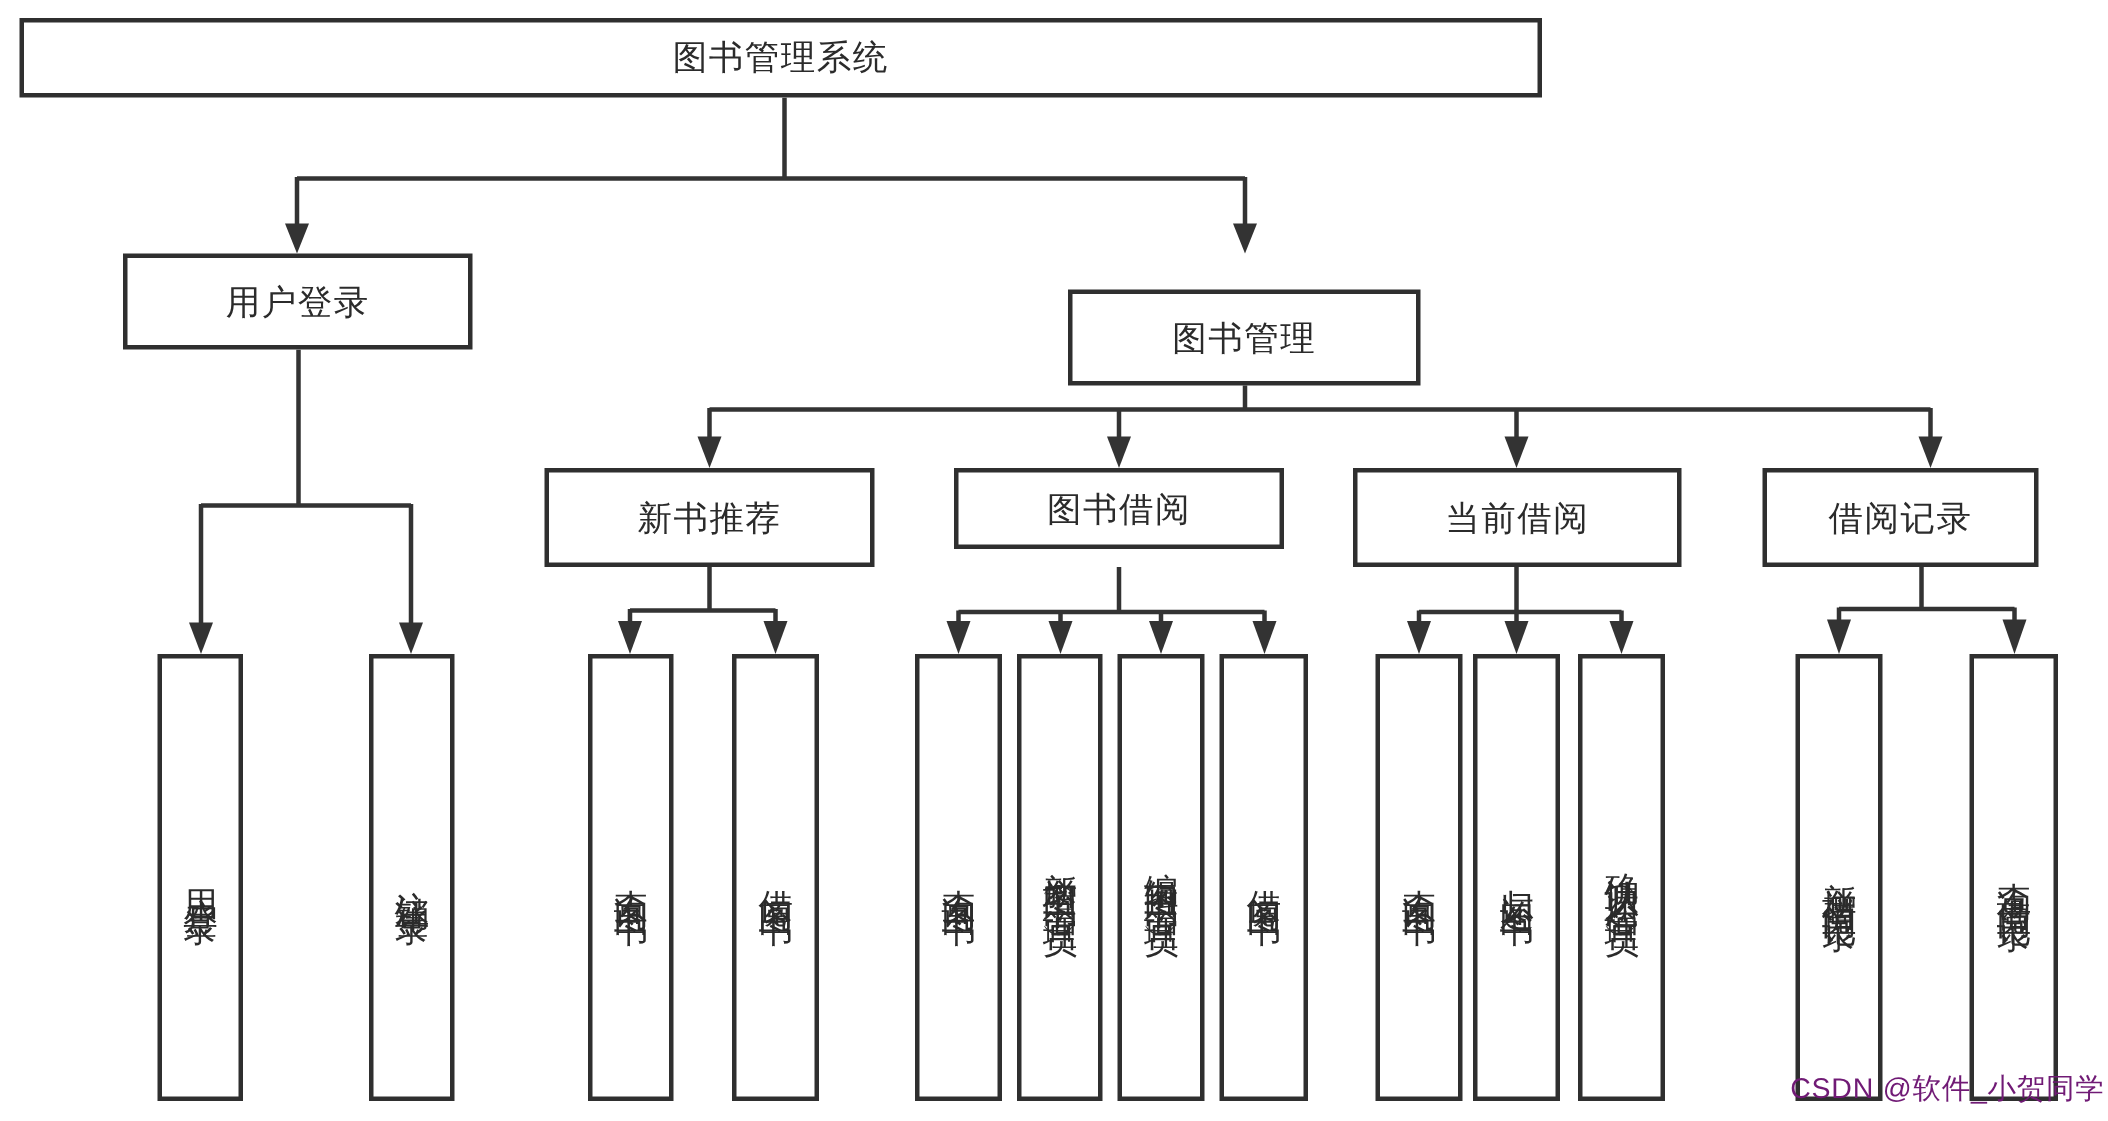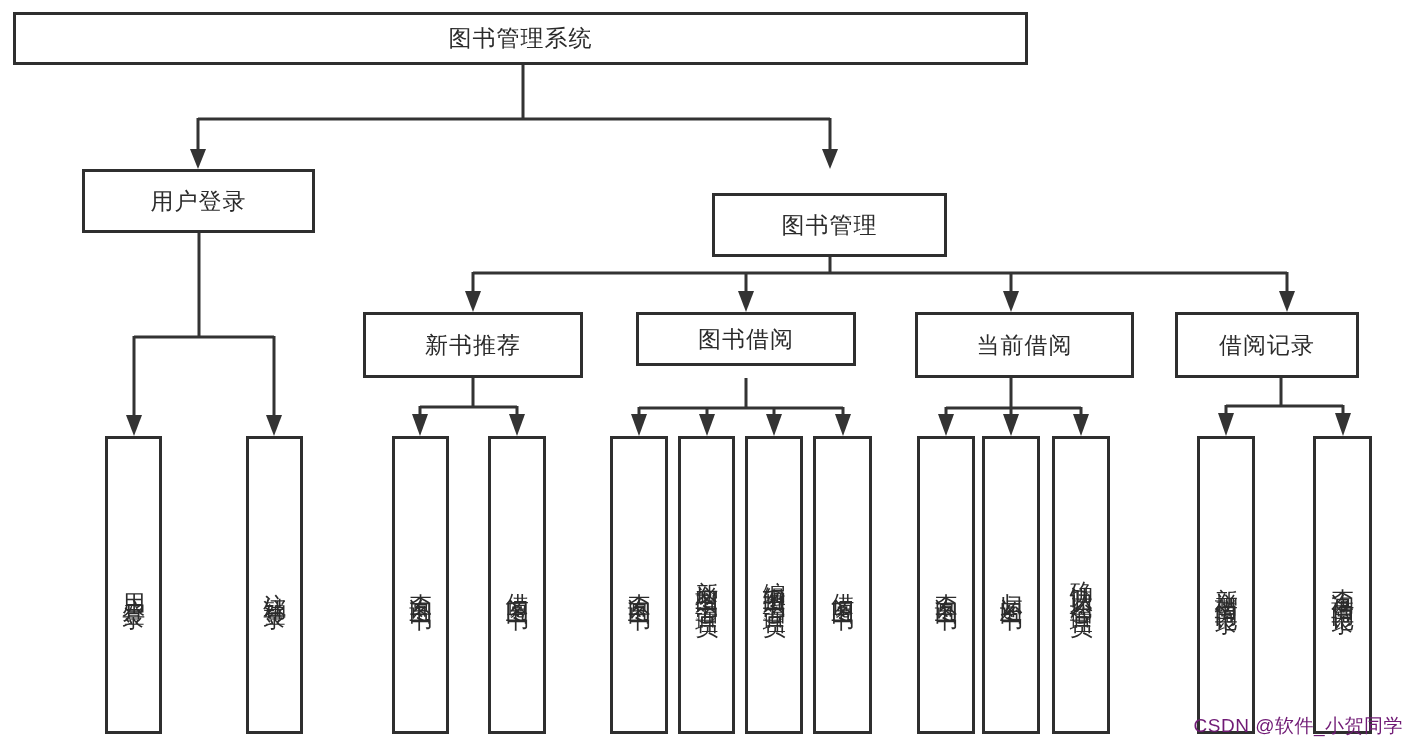--- a/index.html
+++ b/index.html
@@ -95,21 +95,21 @@
   <div class="box h" style="left:712px;top:169px;width:235px;height:64px;margin-top:24px;">
     <span>图书管理</span>
   </div>
 
   <div class="box h" style="left:363px;top:312px;width:220px;height:66px;text-align:right;">
     <span>新书推荐</span>
   </div>
   <div class="box h" style="left:636px;top:312px;width:220px;height:54px;">
     <span>图书借阅</span>
   </div>
-  <div class="box h" style="left:902px;top:312px;width:219px;height:66px;margin-left:13px;">
+  <div class="box h" style="left:902px;top:312px;width:219px;height:66px;">
     <span>当前借阅</span>
   </div>
   <div class="box h" style="left:1175px;top:312px;width:184px;height:66px;">
     <span>借阅记录</span>
   </div>
 
   <div class="box v" style="left:105px;top:436px;width:57px;height:298px;">
     <span class="vtext">用户登录</span>
   </div>
   <div class="box v" style="left:246px;top:436px;width:57px;height:298px;">

